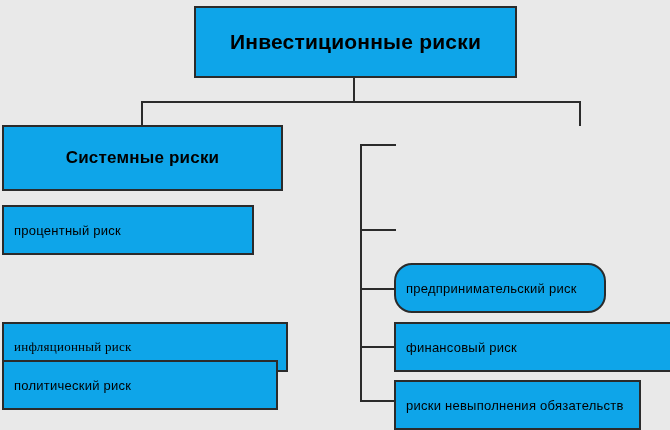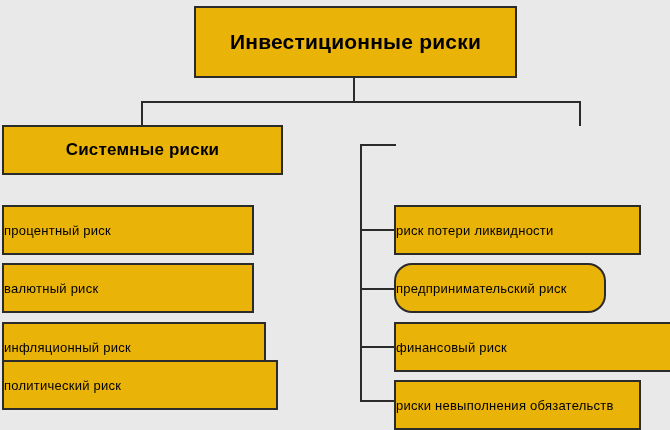--- a/index.html
+++ b/index.html
@@ -16,21 +16,21 @@
   }
   #diagram {
     position: relative;
     width: 670px;
     height: 430px;
     background: #e9e9e9;
   }
   .node {
     position: absolute;
     box-sizing: border-box;
-    background: #eab308;
+    background: #0ea5e9;
     border: 2px solid #2b2b2b;
     display: flex;
     align-items: center;
   }
   .node.root,
   .node.level2 {
     justify-content: center;
   }
   .node.leaf {
     justify-content: flex-start;
@@ -46,20 +46,21 @@
     letter-spacing: 0.2px;
   }
   .node.level2 .node-label {
     font-size: 17px;
     font-weight: bold;
     letter-spacing: 0.2px;
   }
   .node.leaf .node-label {
     font-size: 13px;
     font-weight: normal;
+    padding-left: 10px;
     letter-spacing: 0.25px;
   }
   
   .conn {
     position: absolute;
     background: #2b2b2b;
   }
   .conn.h { height: 2px; }
   .conn.v { width: 2px; }
 </style>
@@ -70,48 +71,42 @@
 
   <div class="node root" style="left:194px; top:6px; width:323px; height:72px;">
     <span class="node-label">Инвестиционные риски</span>
   </div>
 
   <div class="conn v" style="left:353px; top:78px; height:25px;"></div>
   <div class="conn h" style="left:141px; top:101px; width:440px;"></div>
   <div class="conn v" style="left:141px; top:101px; height:25px;"></div>
   <div class="conn v" style="left:579px; top:101px; height:25px;"></div>
 
-  <div class="node level2" style="left:2px; top:125px; width:281px; height:50px;">
+  <div class="node level2" style="left:2px; top:125px; width:281px; height:66px;">
     <span class="node-label">Системные риски</span>
   </div>
 
 
   <div class="conn v" style="left:360px; top:144px; height:258px;"></div>
   <div class="conn h" style="left:360px; top:144px; width:36px;"></div>
   <div class="conn h" style="left:360px; top:229px; width:36px;"></div>
   <div class="conn h" style="left:360px; top:288px; width:36px;"></div>
   <div class="conn h" style="left:360px; top:346px; width:36px;"></div>
   <div class="conn h" style="left:360px; top:400px; width:36px;"></div>
 
   <div class="node leaf" style="left:2px; top:205px; width:252px; height:50px;">
     <span class="node-label">процентный риск</span>
   </div>
-  <div class="node leaf" style="left:2px; top:263px; width:252px; height:50px;">
-    <span class="node-label">валютный риск</span>
-  </div>
-  <div class="node leaf" style="left:2px; top:322px; width:264px; height:50px;">
+  <div class="node leaf" style="left:2px; top:322px; width:286px; height:50px;font-family:Liberation Serif, serif;">
     <span class="node-label">инфляционный риск</span>
   </div>
   <div class="node leaf" style="left:2px; top:360px; width:276px; height:50px;">
     <span class="node-label">политический риск</span>
   </div>
 
-  <div class="node leaf" style="left:394px; top:205px; width:247px; height:50px;">
-    <span class="node-label">риск потери ликвидности</span>
-  </div>
   <div class="node leaf" style="left:394px; top:263px; width:212px; height:50px;border-radius:18px;">
     <span class="node-label">предпринимательский риск</span>
   </div>
   <div class="node leaf" style="left:394px; top:322px; width:296px; height:50px;">
     <span class="node-label">финансовый риск</span>
   </div>
   <div class="node leaf" style="left:394px; top:380px; width:247px; height:50px;">
     <span class="node-label">риски невыполнения обязательств</span>
   </div>
 

